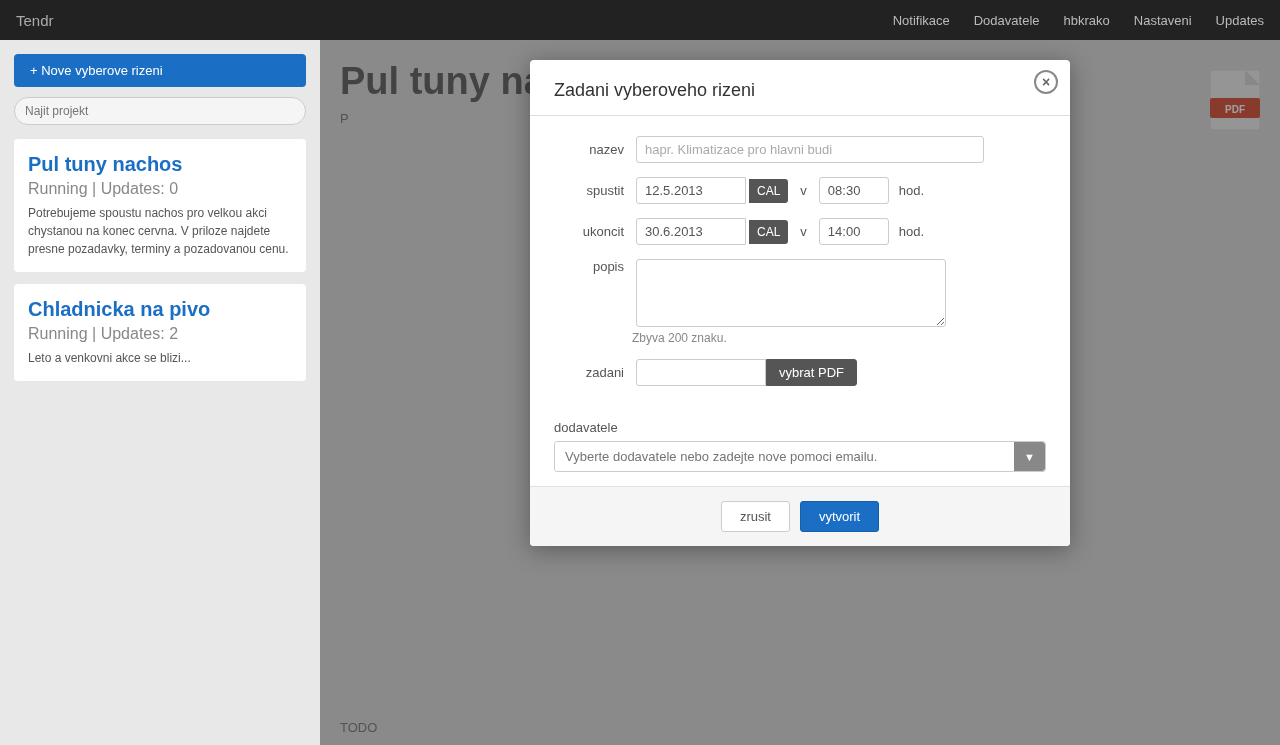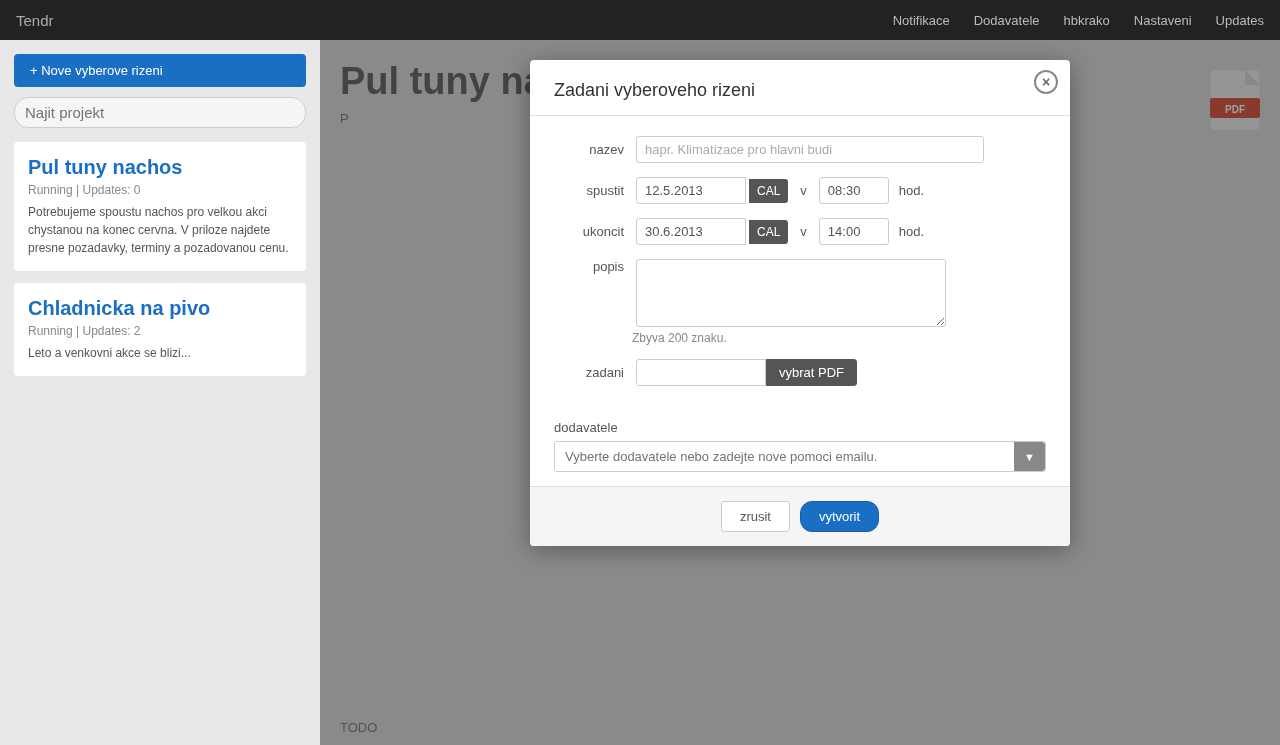--- a/index.html
+++ b/index.html
@@ -53,40 +53,40 @@
       width: 100%;
       text-align: left;
       margin-bottom: 10px;
     }
     .search-input {
       width: 100%;
       padding: 6px 10px;
       border: 1px solid #ccc;
       border-radius: 14px;
       background: #f5f5f5;
-      font-size: 15px;
+      font-size: 12px;
       color: #999;
       margin-bottom: 14px;
     }
     .project-card {
       background: white;
       border-radius: 4px;
       padding: 14px;
       margin-bottom: 12px;
     }
     .project-title {
       color: #1a6fc4;
       font-size: 20px;
       font-weight: bold;
       margin-bottom: 4px;
       cursor: pointer;
     }
     .project-meta {
       color: #888;
-      font-size: 12px;
+      font-size: 16px;
       margin-bottom: 6px;
     }
     .project-desc {
       color: #555;
       font-size: 12px;
       line-height: 1.5;
     }
 
     
     .content-area {
@@ -312,21 +312,21 @@
       border: 1px solid #ccc;
       border-radius: 3px;
       padding: 7px 18px;
       font-size: 13px;
       color: #555;
       cursor: pointer;
     }
     .vytvorit-btn {
       background: #1a6fc4;
       border: 1px solid #1560aa;
-      border-radius: 12px;
+      border-radius: 3px;
       padding: 7px 18px;
       font-size: 13px;
       color: white;
       cursor: pointer;
     }
 
     
     .pdf-area {
       position: absolute;
       right: 20px;

